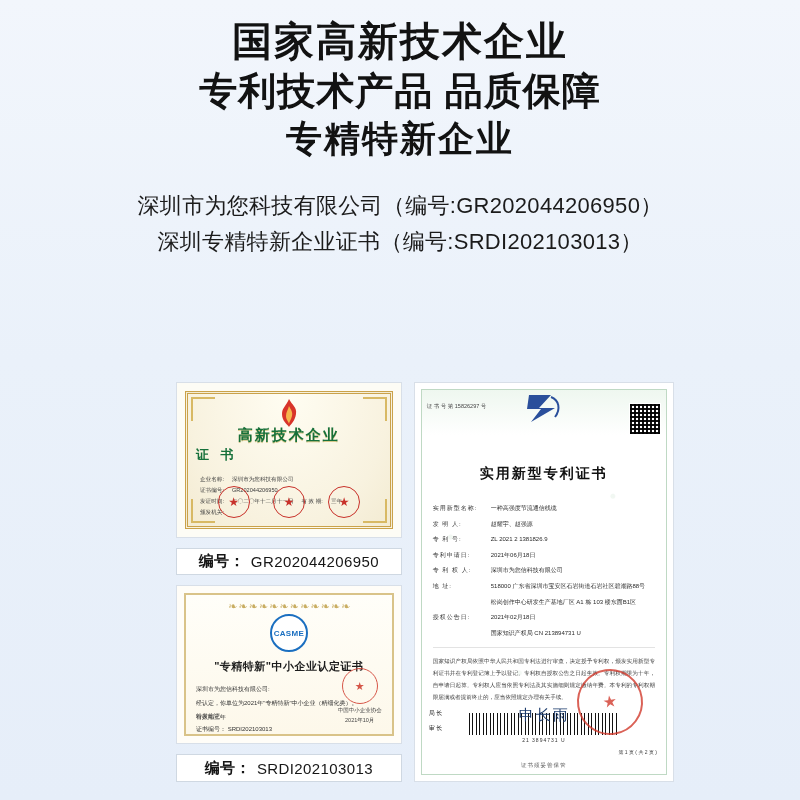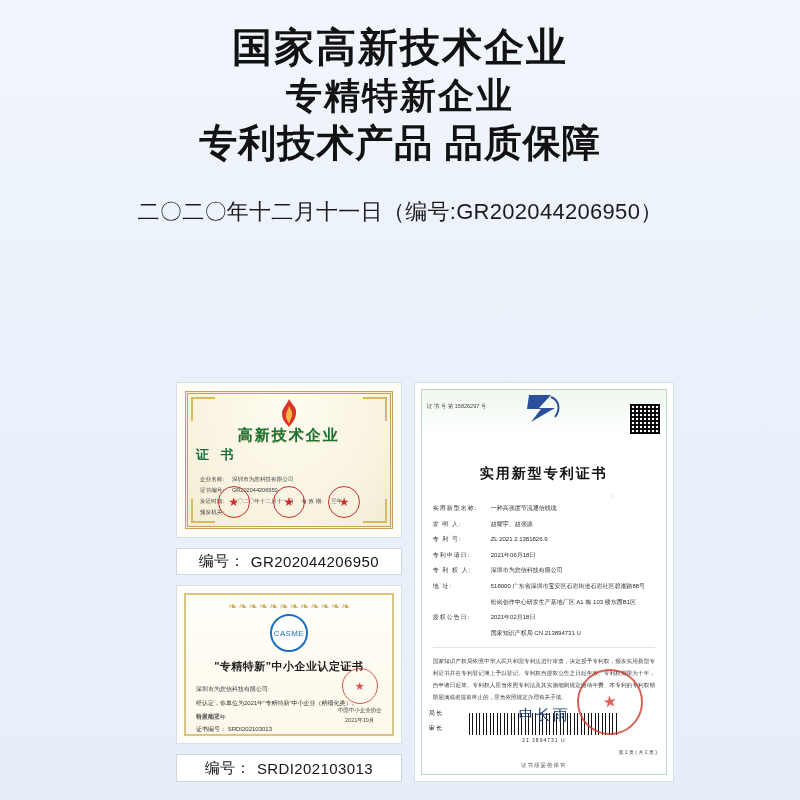--- a/index.html
+++ b/index.html
@@ -16,21 +16,21 @@
   .page {
     position: relative;
     width: 800px;
     height: 800px;
     background: linear-gradient(180deg, #f2f6fc 0%, #eaf1fa 45%, #e6eef9 100%);
     box-sizing: border-box;
   }
 
   
   .headlines {
-    padding-top: 22px;
+    padding-top: 16px;
     text-align: center;
   }
   .headline {
     color: #121212;
     font-weight: bold;
     letter-spacing: 2px;
     line-height: 1.28;
   }
   .headline.h1 { font-size: 40px; }
   .headline.h2 { font-size: 36px; }
@@ -167,21 +167,21 @@
     border: 1px solid #cfd8e2;
     height: 30px;
     display: flex;
     align-items: center;
     justify-content: center;
     gap: 6px;
     font-size: 15px;
     color: #161616;
     letter-spacing: 0.4px;
   }
-  .num-plate .lbl { font-weight: normal; }
+  .num-plate .lbl { font-weight: bold; }
 
   
   .sme {
     height: 182px;
     padding: 7px;
     background: #fffdf8;
   }
   .sme-inner {
     height: 100%;
     box-sizing: border-box;
@@ -199,21 +199,21 @@
     line-height: 1;
     margin-bottom: 2px;
   }
   .casme-badge {
     margin: 2px auto 0;
     width: 34px; height: 34px;
     border-radius: 50%;
     border: 2px solid #1b6fc0;
     color: #1b6fc0;
     font-size: 8px;
-    font-weight: normal;
+    font-weight: bold;
     display: flex;
     align-items: center;
     justify-content: center;
     letter-spacing: 0.3px;
     background: #ffffff;
   }
   .sme-title {
     text-align: center;
     font-size: 11px;
     font-weight: bold;
@@ -413,26 +413,27 @@
     pointer-events: none;
   }
 </style>
 </head>
 <body>
 
 <div class="page">
 
   <div class="headlines">
     <div class="headline h1">国家高新技术企业</div>
+    <div class="headline h3">专利技术产品  品质保障</div>
     <div class="headline h2">专精特新企业</div>
-    <div class="headline h3">专利技术产品  品质保障</div>
   </div>
 
   <div class="subtitles">
-    <div class="subtitle">二〇二〇年十二月十一日（编号:GR202044206950）</div>
+    <div class="subtitle">深圳市为您科技有限公司（编号:GR202044206950）</div>
+    <div class="subtitle">深圳专精特新企业证书（编号:SRDI202103013）</div>
   </div>
 
   <div class="cert-area">
 
     <div class="col-left">
 
       <div class="cert-card hnte">
         <div class="hnte-inner">
           <span class="hnte-corner tl"></span>
           <span class="hnte-corner tr"></span>

